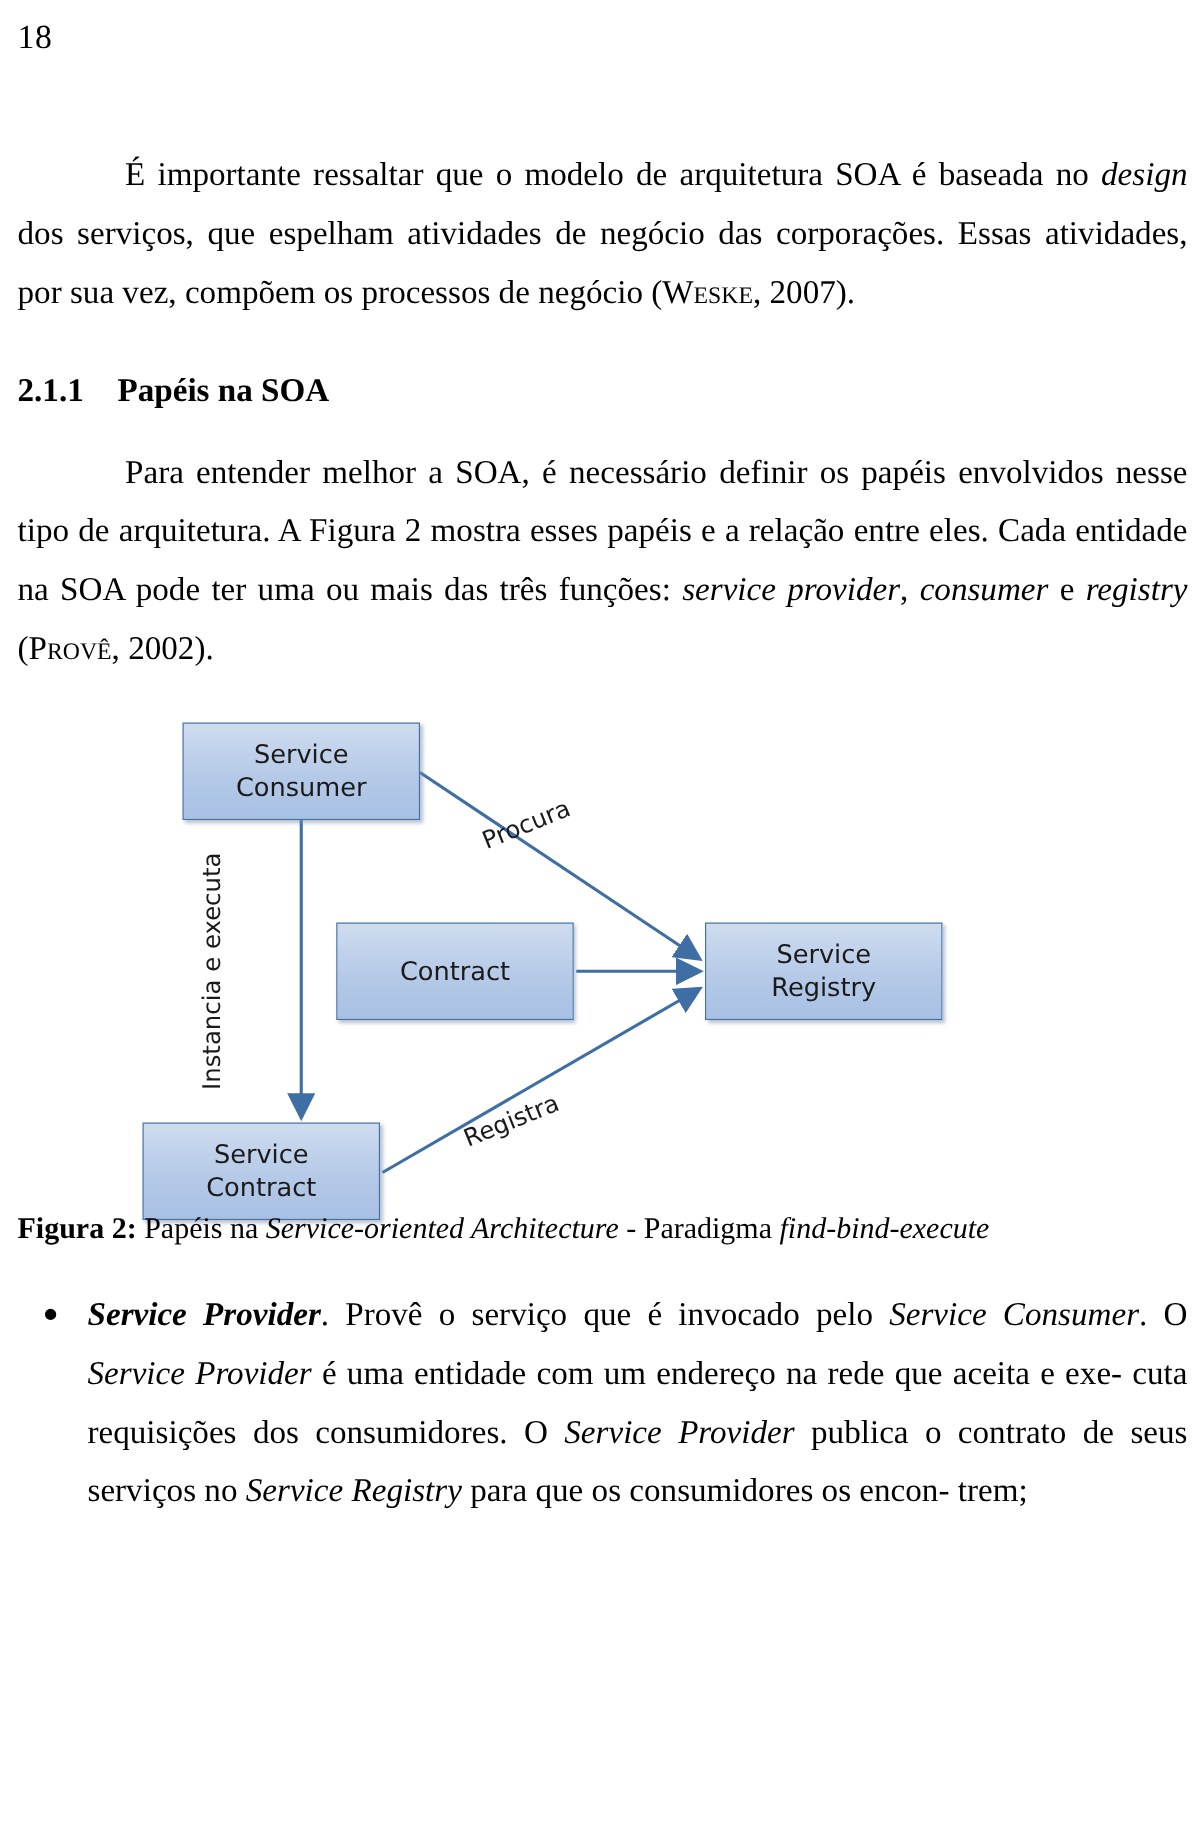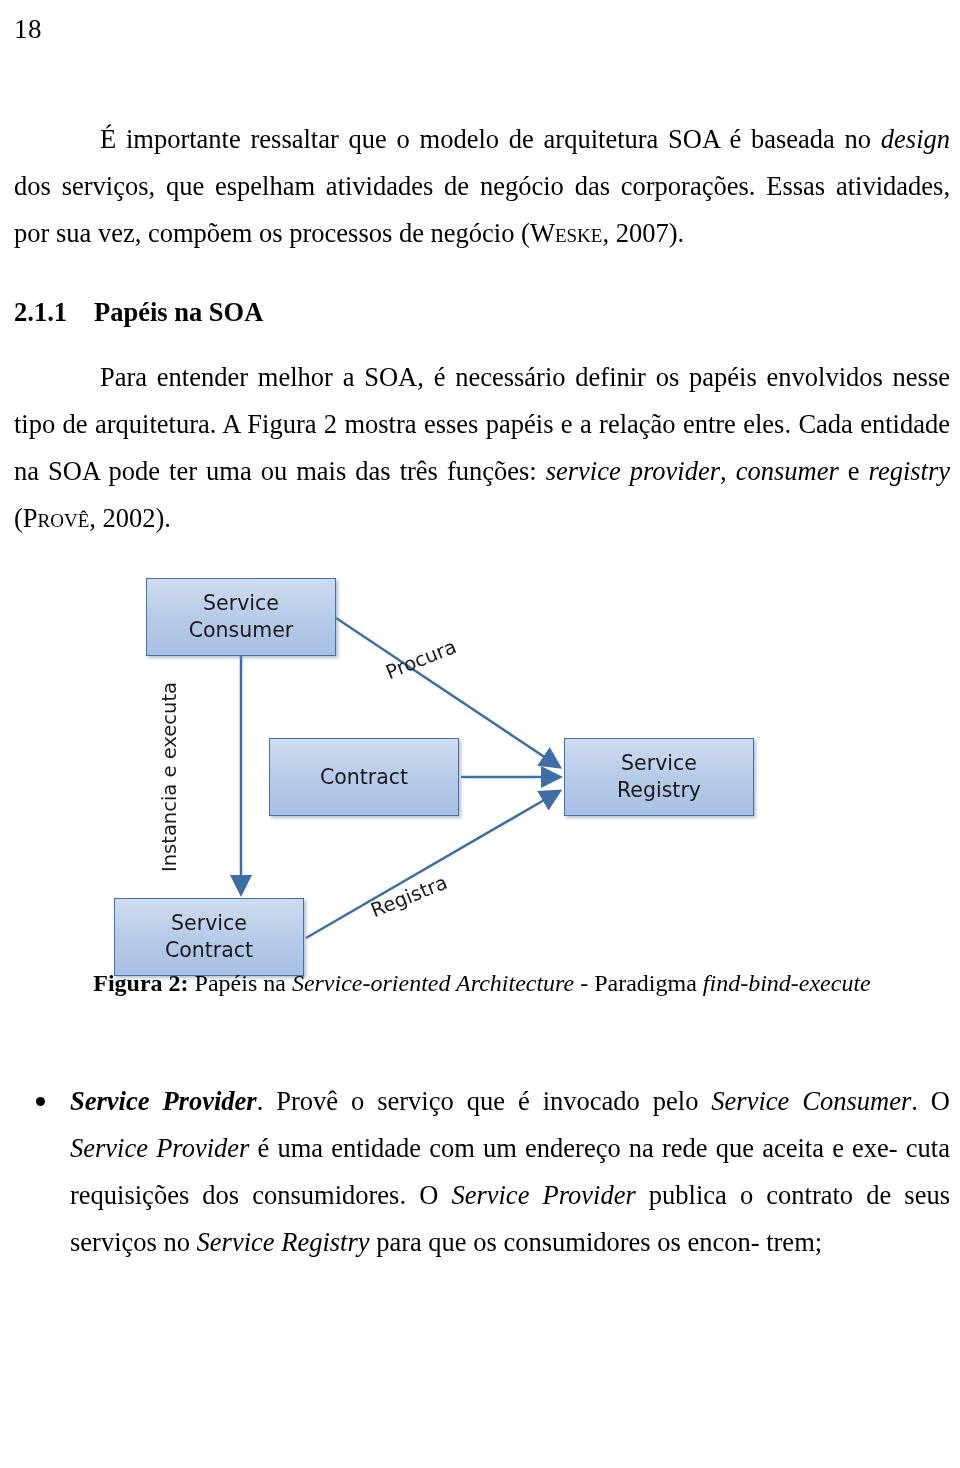--- a/index.html
+++ b/index.html
@@ -150,26 +150,26 @@
     top: 0;
     width: 760px;
     height: 430px;
     overflow: visible;
   }
   .figure-caption {
     position: absolute;
     top: 400px;
     left: 0;
     width: 936px;
-    text-align: center;
+    text-align: left;
     font-size: 24px;
   }
   .figure-caption b { font-weight: bold; }
   .bullet-list {
-    margin-top: 78px;
+    margin-top: 28px;
     font-family: Liberation Serif, serif;
   }
   .bullet-item {
     position: relative;
     padding-left: 56px;
     font-size: 26.5px;
     line-height: 47px;
     text-align: justify;
   }
   .bullet-dot {

